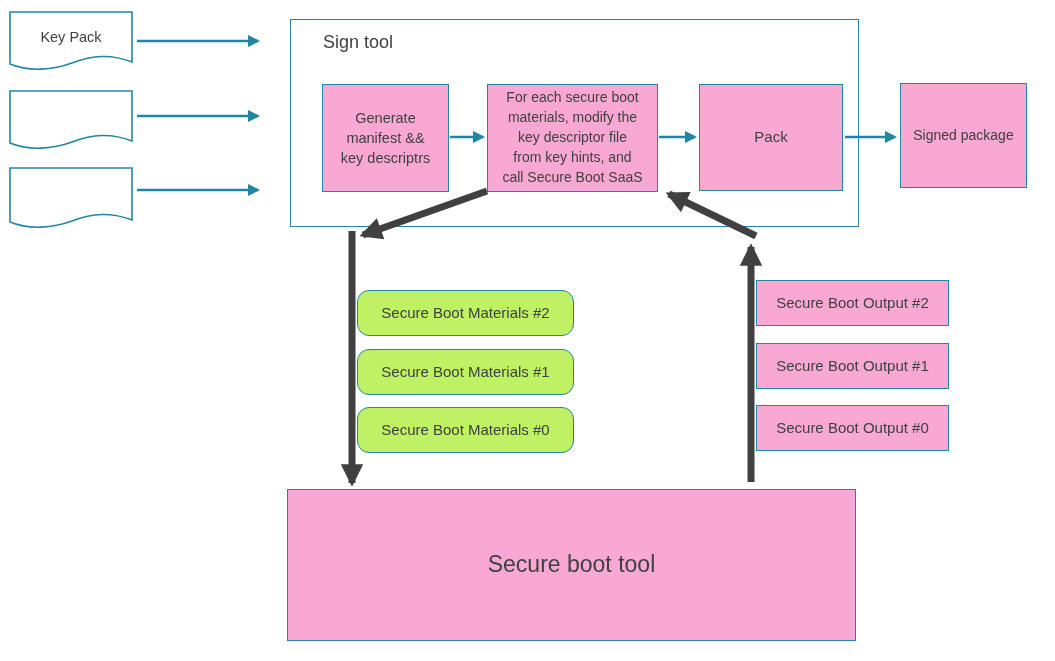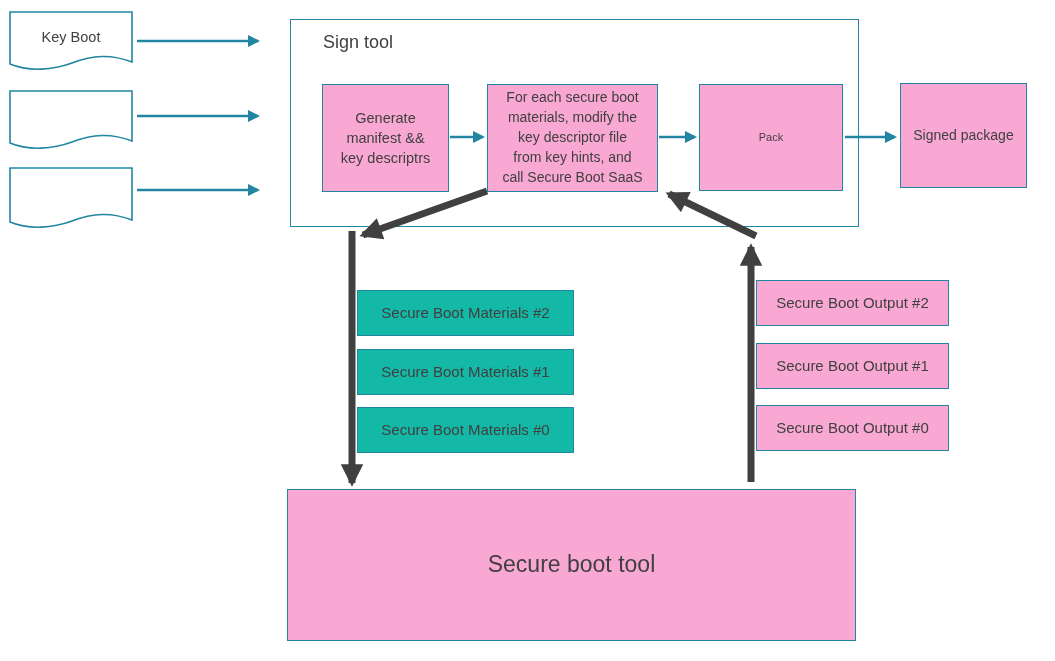--- a/index.html
+++ b/index.html
@@ -8,41 +8,41 @@
     background: #ffffff; overflow: hidden;
     font-family: "Liberation Sans", sans-serif;
     color: #404040;
   }
   .box {
     position: absolute; box-sizing: border-box;
     border: 1.5px solid #2286A2; background: #f9a8d4;
     display: flex; align-items: center; justify-content: center;
     text-align: center; white-space: pre-line; line-height: 1.38;
   }
-  .box.gray { background: #14b8a6; }
+  .box.gray { background: #bef264; border-radius: 12px; }
   .container { position: absolute; box-sizing: border-box; border: 1.5px solid #2286A2; background: transparent; }
   .doc { position: absolute; }
   .doc svg { position: absolute; left: 0; top: 0; }
   .doc-label {
     position: absolute; left: 0; top: 0; right: 0; bottom: 11px;
     display: flex; align-items: center; justify-content: center;
     text-align: center; white-space: pre-line;
     font-size: 14.5px; line-height: 1.25;
   }
   .big-title { position: absolute; font-size: 18px; color: #404040; }
   #connectors { position: absolute; left: 0; top: 0; pointer-events: none; }
 </style>
 </head>
 <body>
 
 <div class="doc" style="left:9px; top:11px; width:124px; height:64px">
   <svg width="124" height="64" viewBox="0 0 124 64">
     <path d="M1,1 L123,1 L123,51 C102,43 84,44 63,52 C44,59 20,61 1,53 Z" fill="#ffffff" stroke="#2286A2" stroke-width="1.6"></path>
   </svg>
-  <div class="doc-label">Key Boot</div>
+  <div class="doc-label">Key Pack</div>
 </div>
 
 <div class="doc" style="left:9px; top:90px; width:124px; height:64px">
   <svg width="124" height="64" viewBox="0 0 124 64">
     <path d="M1,1 L123,1 L123,51 C102,43 84,44 63,52 C44,59 20,61 1,53 Z" fill="#ffffff" stroke="#2286A2" stroke-width="1.6"></path>
   </svg>
 </div>
 
 <div class="doc" style="left:9px; top:167px; width:124px; height:66px">
   <svg width="124" height="66" viewBox="0 0 124 66">
@@ -56,21 +56,21 @@
 <div class="box" style="left:322px; top:84px; width:127px; height:108px; font-size:14.5px">Generate
 manifest &amp;&amp;
 key descriptrs</div>
 
 <div class="box" style="left:487px; top:84px; width:171px; height:108px; font-size:14px; line-height:1.42">For each secure boot
 materials, modify the
 key descriptor file
 from key hints, and
 call Secure Boot SaaS</div>
 
-<div class="box" style="left:699px; top:84px; width:144px; height:107px; font-size:11px">Pack</div>
+<div class="box" style="left:699px; top:84px; width:144px; height:107px; font-size:15px">Pack</div>
 
 <div class="box" style="left:900px; top:83px; width:127px; height:105px; font-size:14px">Signed package</div>
 
 <div class="box gray" style="left:357px; top:290px; width:217px; height:46px; font-size:15px">Secure Boot Materials #2</div>
 <div class="box gray" style="left:357px; top:349px; width:217px; height:46px; font-size:15px">Secure Boot Materials #1</div>
 <div class="box gray" style="left:357px; top:407px; width:217px; height:46px; font-size:15px">Secure Boot Materials #0</div>
 
 <div class="box" style="left:756px; top:280px; width:193px; height:46px; font-size:15px">Secure Boot Output #2</div>
 <div class="box" style="left:756px; top:343px; width:193px; height:46px; font-size:15px">Secure Boot Output #1</div>
 <div class="box" style="left:756px; top:405px; width:193px; height:46px; font-size:15px">Secure Boot Output #0</div>

